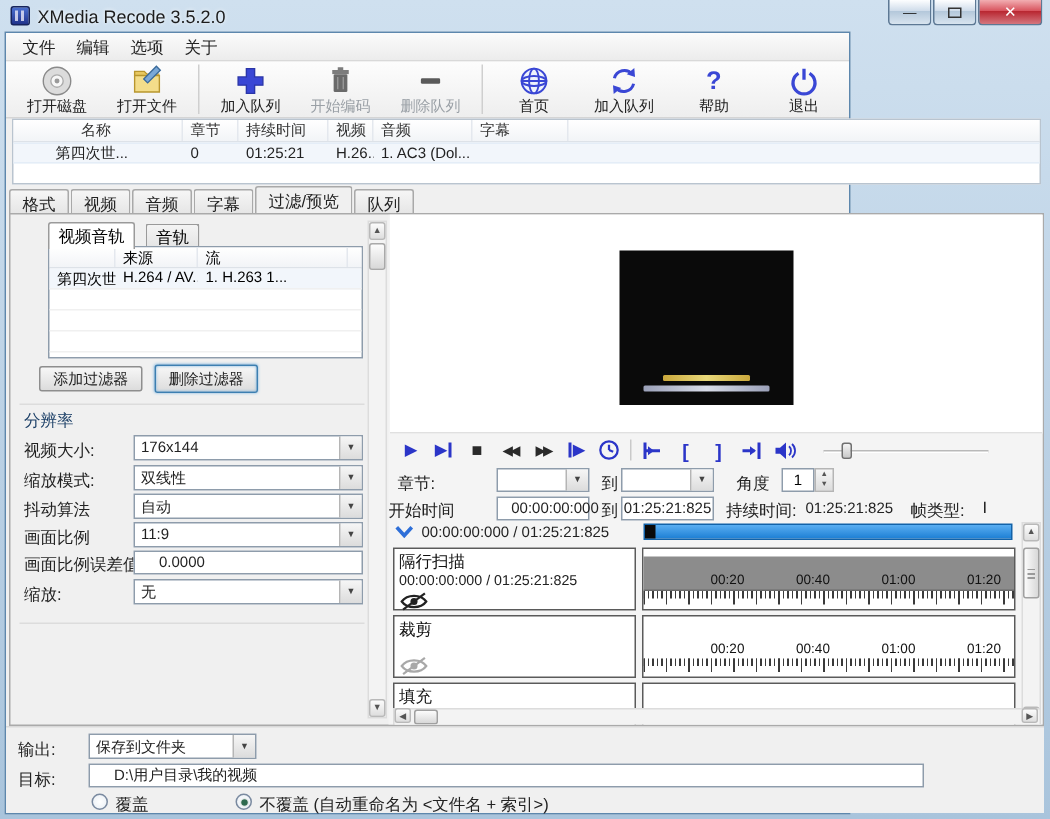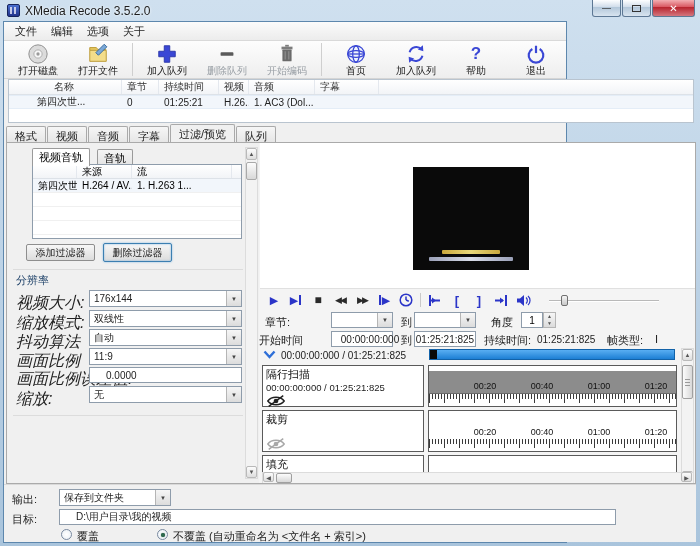--- a/index.html
+++ b/index.html
@@ -52,21 +52,21 @@
   .sthead{background:linear-gradient(#ffffff,#f2f4f7);border-bottom:1px solid #dde2e8;}
   .sthead .cell{border-right:1px solid #e4e8ee;height:100%;display:flex;align-items:center;}
   .strow.sel{background:#f2f6fb;}
   .s0{width:44px}.s1{width:55px}.s2{width:100px}
   .leftsb{position:absolute;left:238px;top:4px;width:13px;height:332px;background:#f3f3f3;border:1px solid #dcdcdc;}
   .sbtn{position:absolute;left:0px;width:11px;height:12px;background:linear-gradient(#fcfcfc,#dedede);border:1px solid #b9b9b9;border-radius:2px;font-size:6px;color:#555;display:flex;align-items:center;justify-content:center;}
   .lthumb{position:absolute;left:0px;top:14px;width:11px;height:18px;background:linear-gradient(#fcfcfc,#d8d8d8);border:1px solid #a9a9a9;border-radius:2px;}
   .fbtn{position:absolute;height:17px;font-size:10px;background:linear-gradient(#f7f7f7,#dcdcdc);border:1px solid #8e8e8e;border-radius:2px;display:flex;align-items:center;justify-content:center;color:#222;}
   .fbtn.focus{border:1px solid #3c7fb1;box-shadow:0 0 2px #7ab4e0 inset,0 0 2px #7ab4e0;}
   .gtitle{position:absolute;font-size:11px;color:#1a3e66;}
-  .fldlabel{position:absolute;font-size:16px;color:#222;white-space:nowrap;font-style:italic;}
+  .fldlabel{position:absolute;font-size:11px;color:#222;white-space:nowrap;}
   .combo{position:absolute;height:17px;background:#fff;border:1px solid #8e9cab;font-size:10px;color:#222;display:flex;align-items:center;padding-left:4px;}
   .combo .cb{position:absolute;right:0;top:0;bottom:0;width:15px;background:linear-gradient(#f6f6f6,#dcdcdc);border-left:1px solid #b5b5b5;display:flex;align-items:center;justify-content:center;font-size:6px;color:#444;}
   .tinput{position:absolute;height:16px;background:#fff;border:1px solid #8e9cab;font-size:10px;color:#222;padding-left:16px;display:flex;align-items:center;}
   .hline{position:absolute;height:1px;background:#dcdcdc;}
   
   .rpanel{position:absolute;left:252px;top:0;width:438px;height:342px;background:#f4f4f4;}
   .preview{position:absolute;left:1px;top:0;width:436px;height:146px;background:#fff;border-bottom:1px solid #e0e0e0;}
   .video{position:absolute;left:153px;top:24px;width:116px;height:103px;background:#0a0a0a;}
   .subline{position:absolute;left:50%;transform:translateX(-50%);height:4px;border-radius:1px;}
   .sub1{bottom:16px;width:58px;background:linear-gradient(90deg,#caa83c,#e8d87a,#caa83c);}
@@ -165,36 +165,36 @@
         <span class="tico">
           <svg width="22" height="22" viewBox="0 0 24 24">
               <path d="M9 3 h6 v6 h6 v6 h-6 v6 h-6 v-6 h-6 v-6 h6 z" fill="#3a47d5" stroke="#2a35a8"></path>
             </svg>
         </span>
         <span class="tlab">加入队列</span>
       </div>
       <div class="tbtn disabled">
         <span class="tico">
           <svg width="22" height="22" viewBox="0 0 24 24">
-              <rect x="5" y="10" width="14" height="4" rx="1" fill="#5a5a5a"></rect>
-            </svg>
-        </span>
-        <span class="tlab">删除队列</span>
-      </div>
-      <div class="tbtn disabled">
-        <span class="tico">
-          <svg width="22" height="22" viewBox="0 0 24 24">
               <rect x="7" y="7" width="10" height="13" rx="1" fill="#6a6a6a"></rect>
               <rect x="6" y="4" width="12" height="3" fill="#7c7c7c"></rect>
               <rect x="10" y="2" width="4" height="2" fill="#7c7c7c"></rect>
               <line x1="10" y1="9" x2="10" y2="18" stroke="#9a9a9a"></line>
               <line x1="14" y1="9" x2="14" y2="18" stroke="#9a9a9a"></line>
             </svg>
         </span>
         <span class="tlab">开始编码</span>
+      </div>
+      <div class="tbtn disabled">
+        <span class="tico">
+          <svg width="22" height="22" viewBox="0 0 24 24">
+              <rect x="5" y="10" width="14" height="4" rx="1" fill="#5a5a5a"></rect>
+            </svg>
+        </span>
+        <span class="tlab">删除队列</span>
       </div>
       <div class="tsep"></div>
       <div class="tbtn">
         <span class="tico">
           <svg width="22" height="22" viewBox="0 0 24 24" fill="none" stroke="#3a47d5" stroke-width="1.4">
               <circle cx="12" cy="12" r="9" fill="#eef3fc"></circle>
               <ellipse cx="12" cy="12" rx="9" ry="3.6"></ellipse>
               <ellipse cx="12" cy="12" rx="3.6" ry="9"></ellipse>
               <line x1="3" y1="12" x2="21" y2="12"></line>
             </svg>

